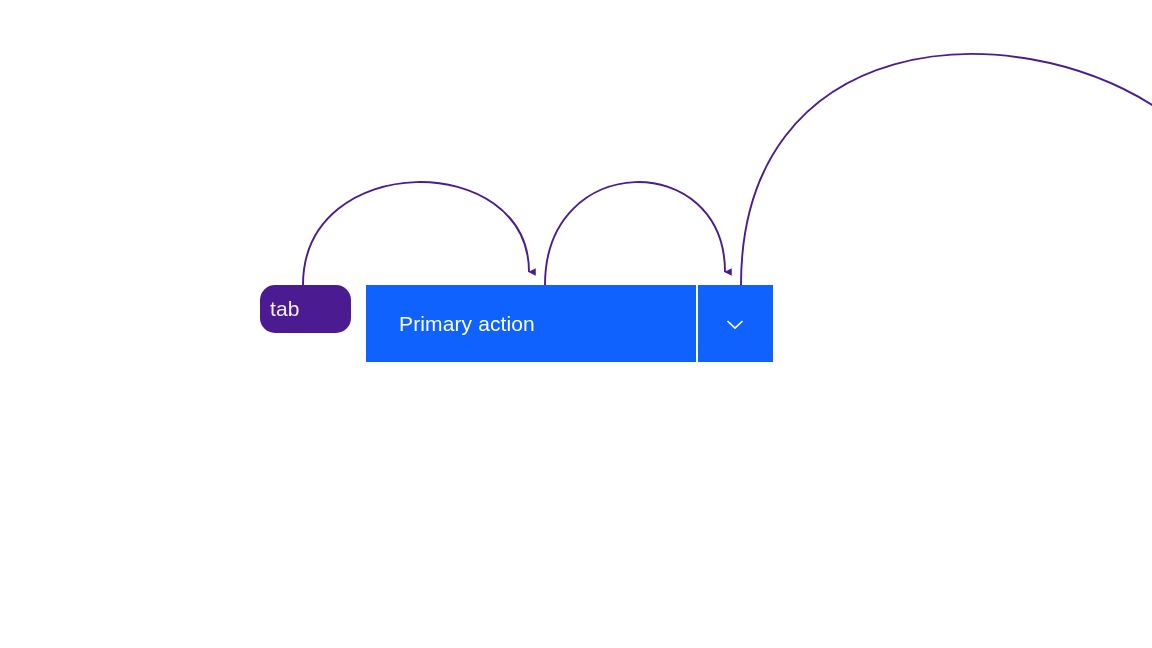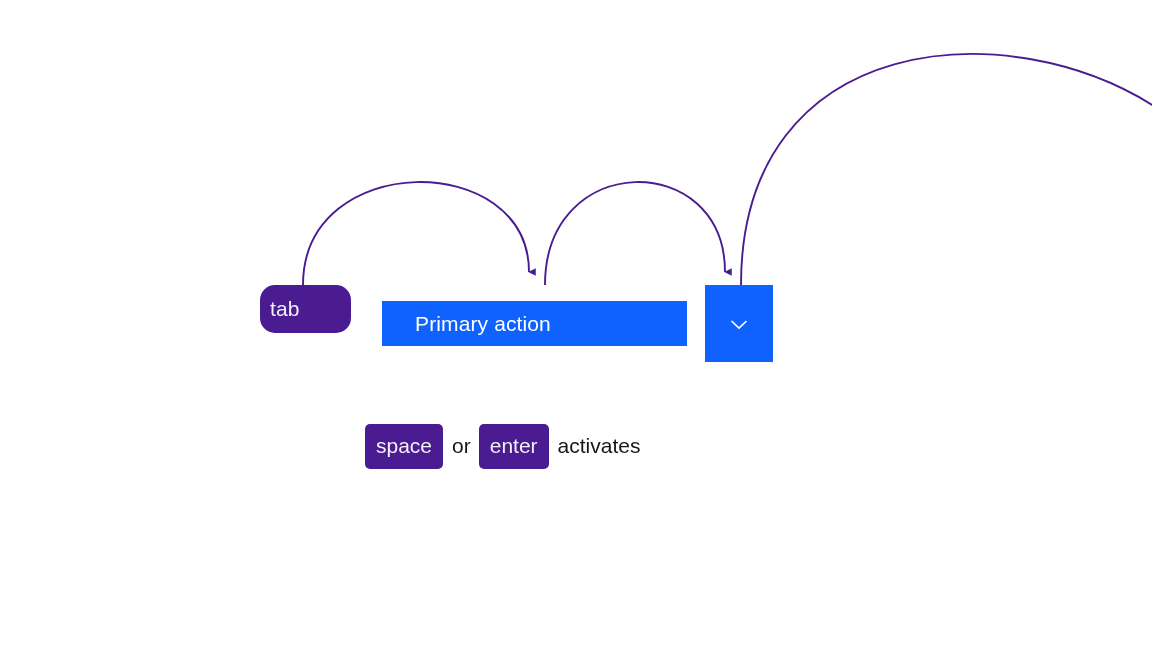--- a/index.html
+++ b/index.html
@@ -67,21 +67,21 @@
     width: 407px;
     height: 77px;
     display: flex;
     align-items: stretch;
   }
 
   #primary-action-button {
     background: #0f62fe;
     color: #ffffff;
     border: 0;
-    margin: 16px;
+    margin: 0;
     padding: 0 16px 0 33px;
     width: 333px;
     display: flex;
     align-items: center;
     font-family: "Liberation Sans", sans-serif;
     font-size: 21px;
     letter-spacing: 0.12px;
     line-height: 1;
     cursor: pointer;
   }
@@ -185,24 +185,14 @@
 
     <button id="dropdown-toggle-button" type="button">
       <span>
         <svg width="26" height="26" viewBox="0 0 26 26" xmlns="http://www.w3.org/2000/svg">
           <path d="M 5.5 10 L 13 17 L 20.5 10" fill="none" stroke="#ffffff" stroke-width="1.7" stroke-linecap="butt" stroke-linejoin="miter"></path>
         </svg>
       </span>
     </button>
   </div>
 
-  <div id="activation-caption">
-    <span class="keycap-inline">
-      <span>space</span>
-    </span>
-    <span id="caption-or">or</span>
-    <span class="keycap-inline">
-      <span>enter</span>
-    </span>
-    <span id="caption-activates">activates</span>
-  </div>
 
 </div>
 
 </body></html>

